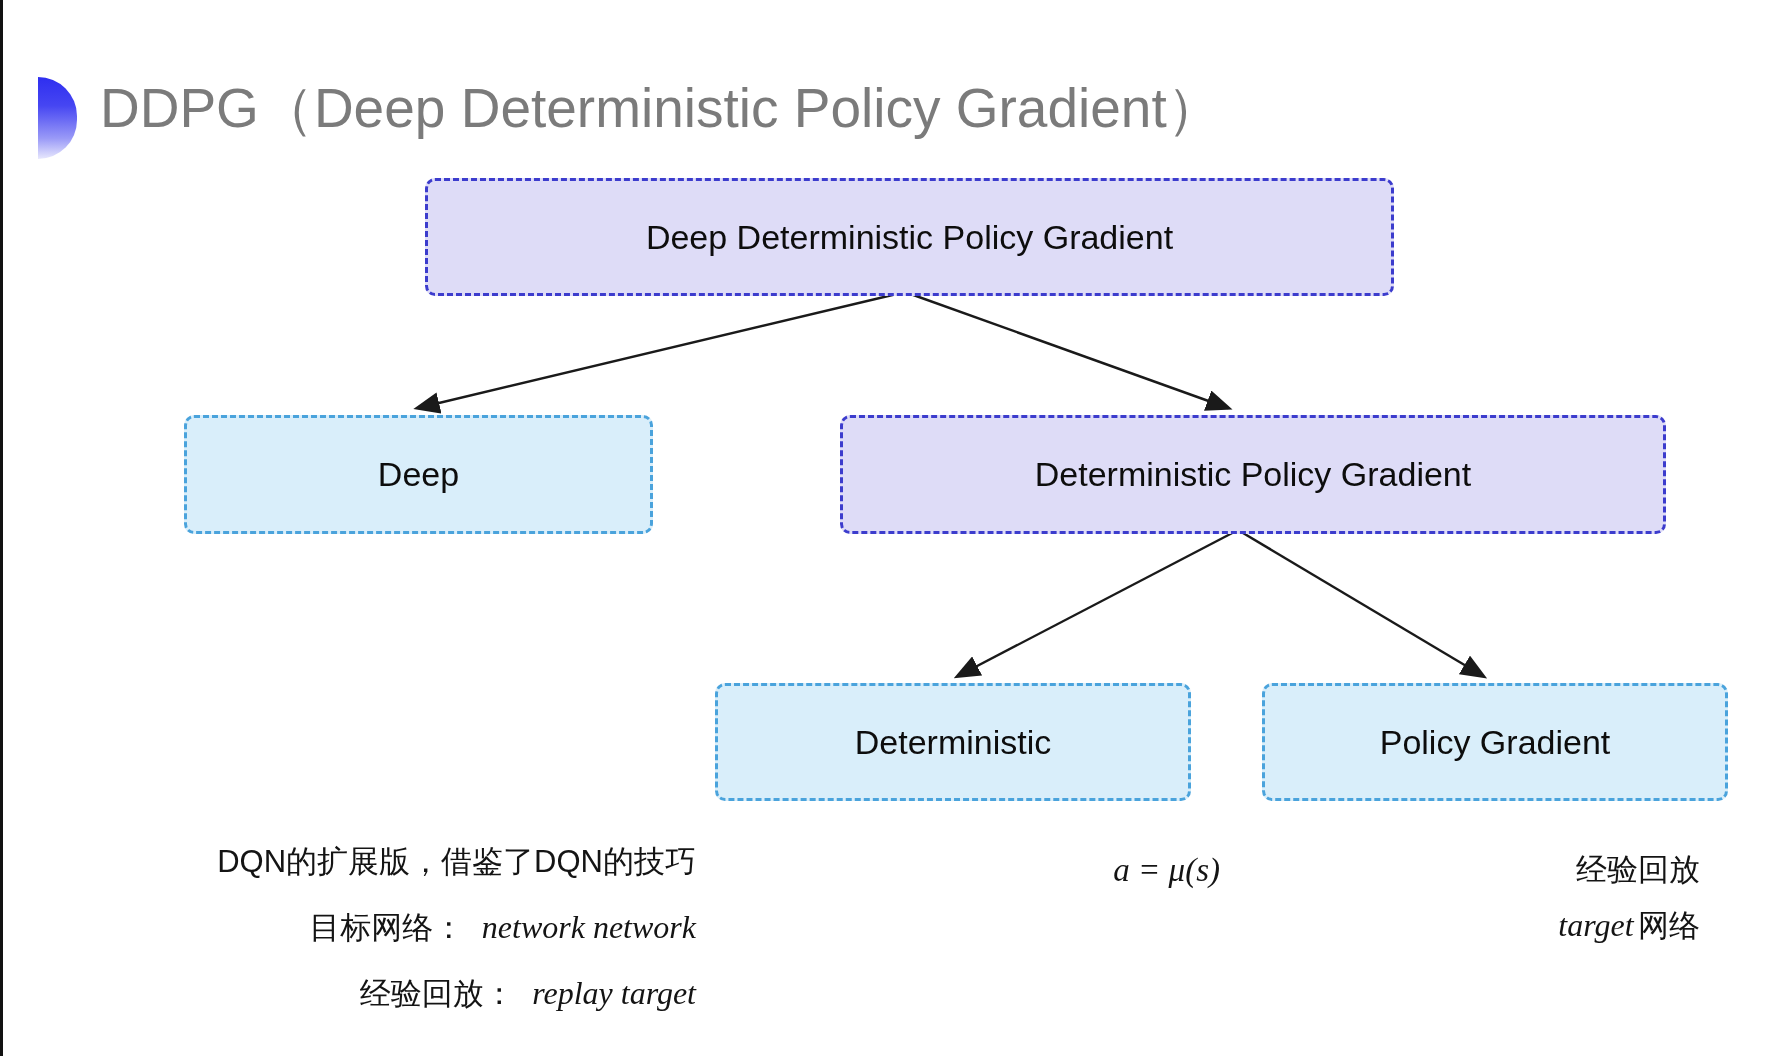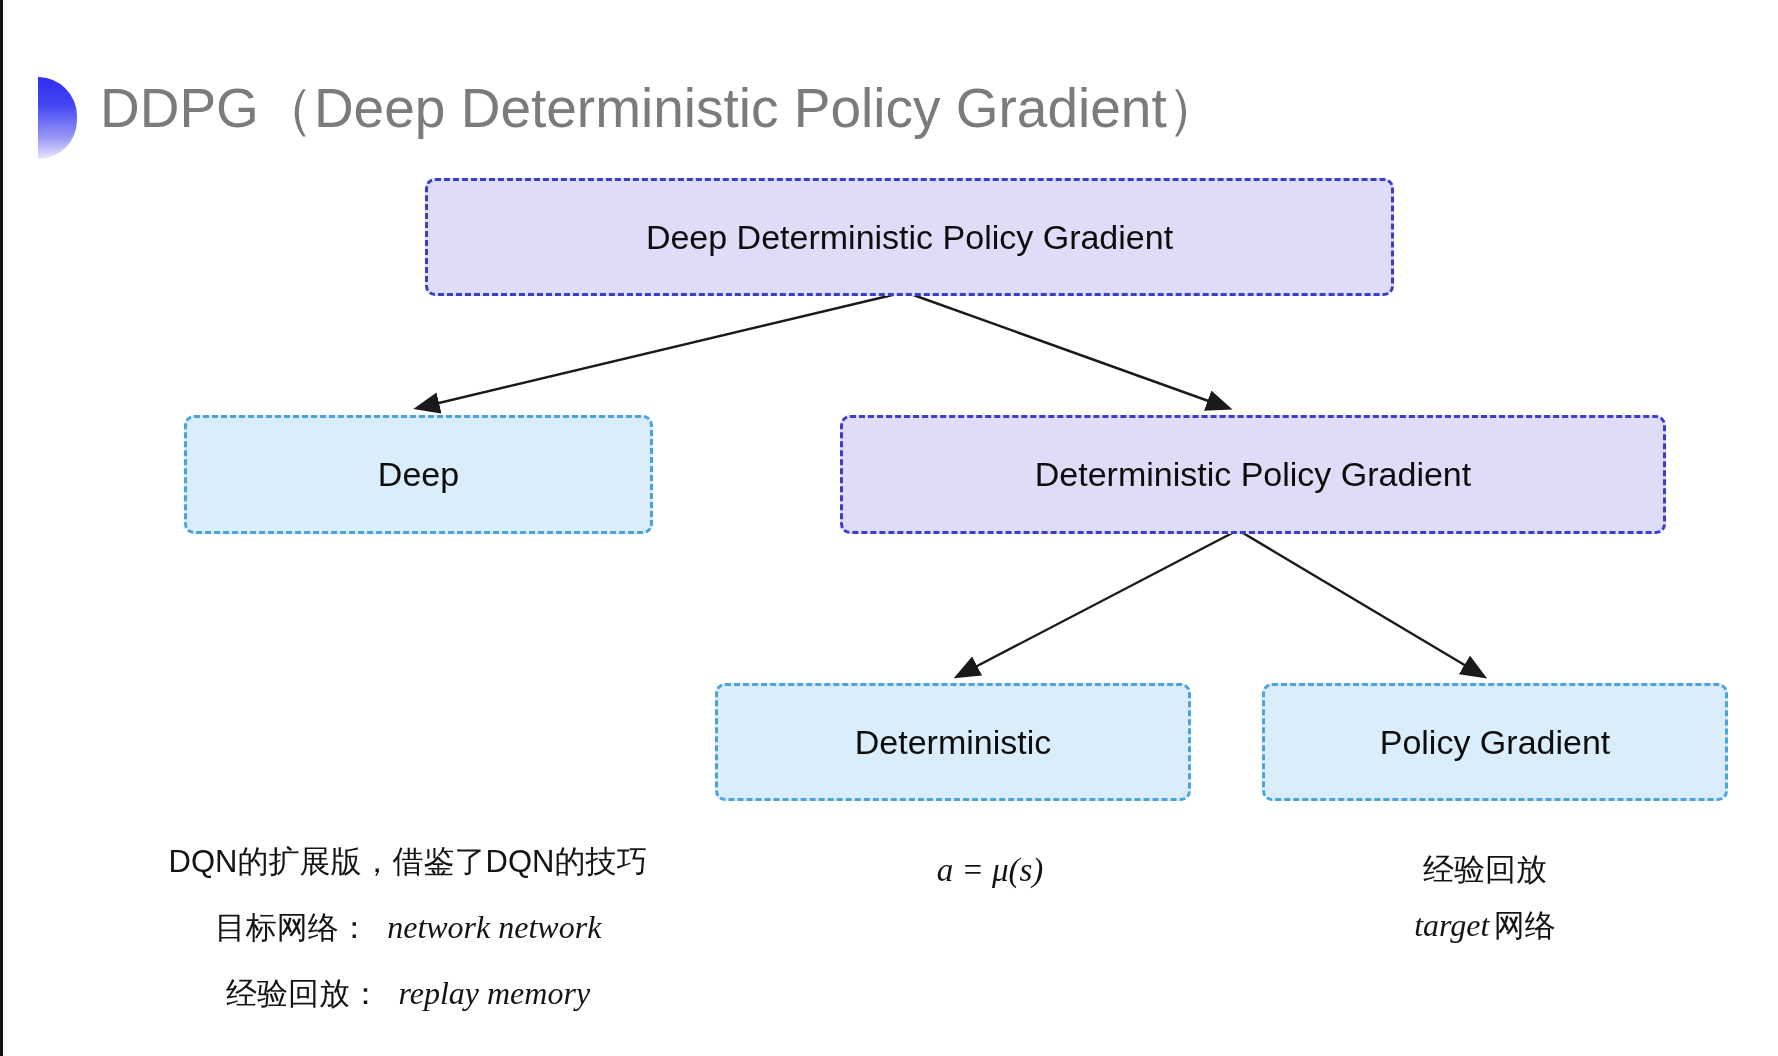--- a/index.html
+++ b/index.html
@@ -45,21 +45,21 @@
   #node-pg{left:1262px;top:683px;width:460px;height:112px;}
   #edges{position:absolute;left:0;top:0;width:1778px;height:1056px;pointer-events:none;}
   .note{
     position:absolute;color:#141414;text-align:center;
   }
   .note .zh{font-size:31px;}
   .note .en{
     font-family:"Liberation Serif","DejaVu Serif",serif;
     font-style:italic;font-size:32px;
   }
-  .note .row{line-height:60px;white-space:nowrap;}
+  .note .row{line-height:60px;white-space:nowrap;text-align:right;}
   #note-deep{left:120px;top:832px;width:576px;}
   #note-deterministic{left:760px;top:845px;width:460px;}
   #note-deterministic .row{line-height:50px;}
   #note-pg{left:1270px;top:845px;width:430px;}
   #note-pg .row{line-height:50px;}
   .formula{
     font-family:"Liberation Serif","DejaVu Serif",serif;
     font-style:italic;font-size:33px;
   }
 </style>
@@ -111,21 +111,21 @@
       <span class="zh">DQN的扩展版，借鉴了DQN的技巧</span>
     </div>
     <div class="row">
       <span class="zh">目标网络：</span>
       <span class="zh">&nbsp;</span>
       <span class="en">network network</span>
     </div>
     <div class="row">
       <span class="zh">经验回放：</span>
       <span class="zh">&nbsp;</span>
-      <span class="en">replay memory</span>
+      <span class="en">replay target</span>
     </div>
   </div>
 
   <div id="note-deterministic" class="note">
     <div class="row">
       <span class="formula">a = μ(s)</span>
     </div>
   </div>
 
   <div id="note-pg" class="note">

